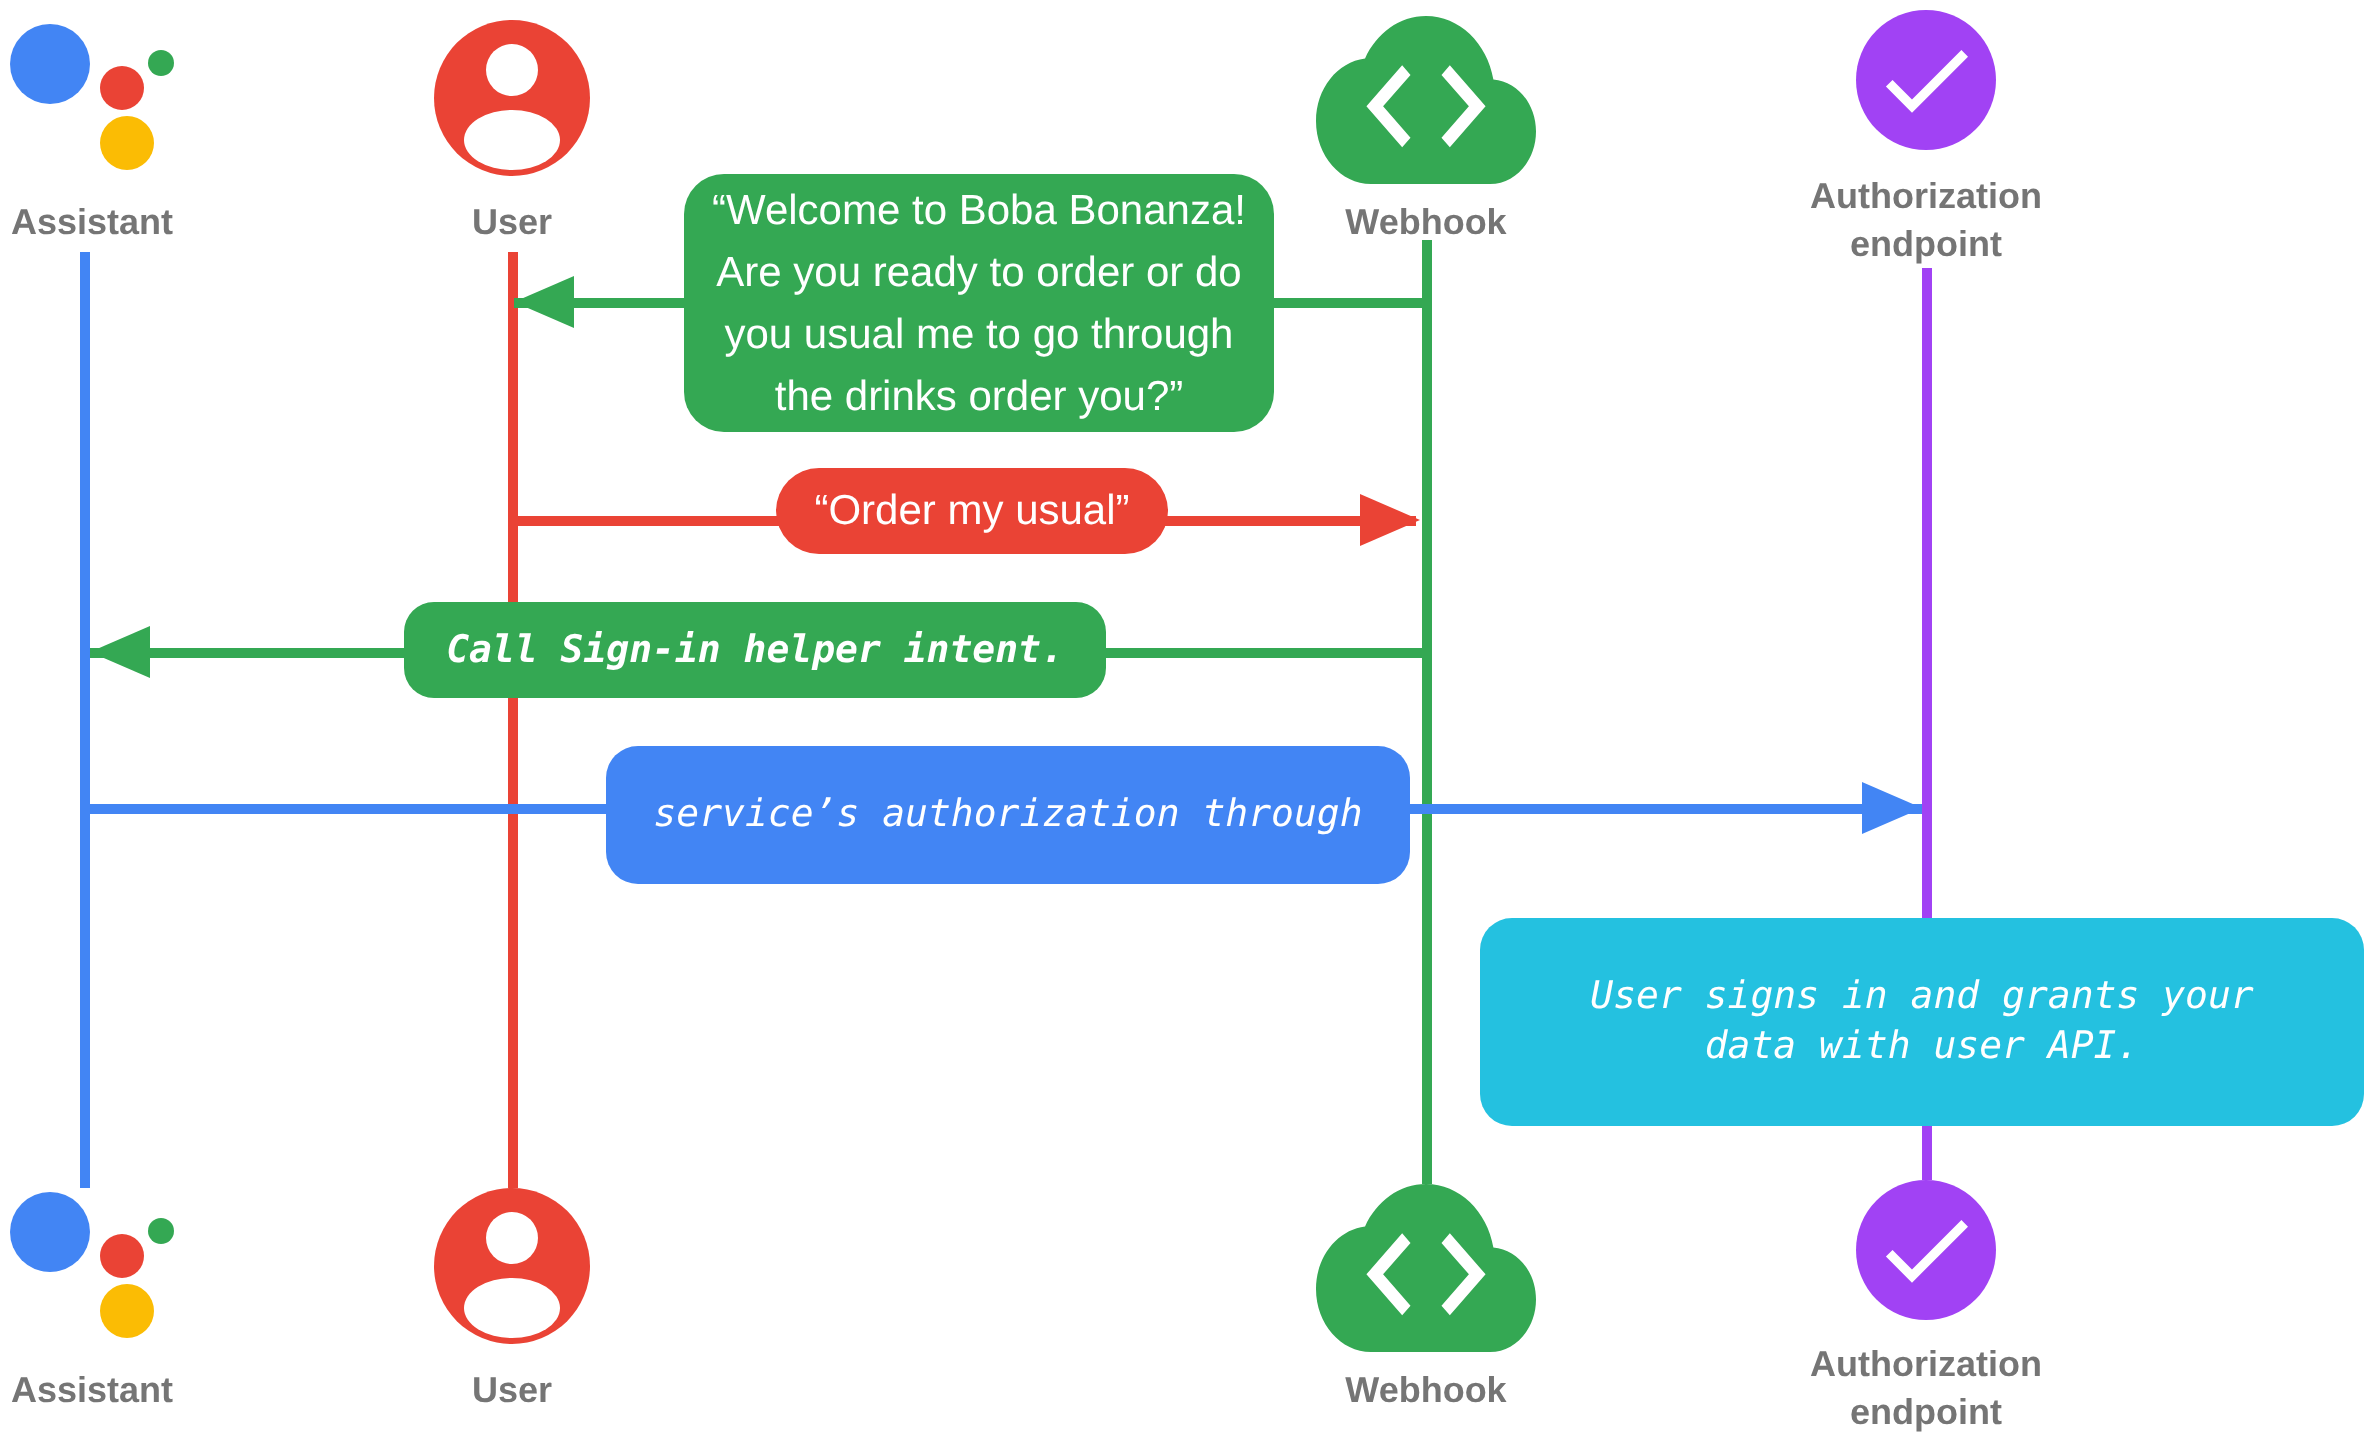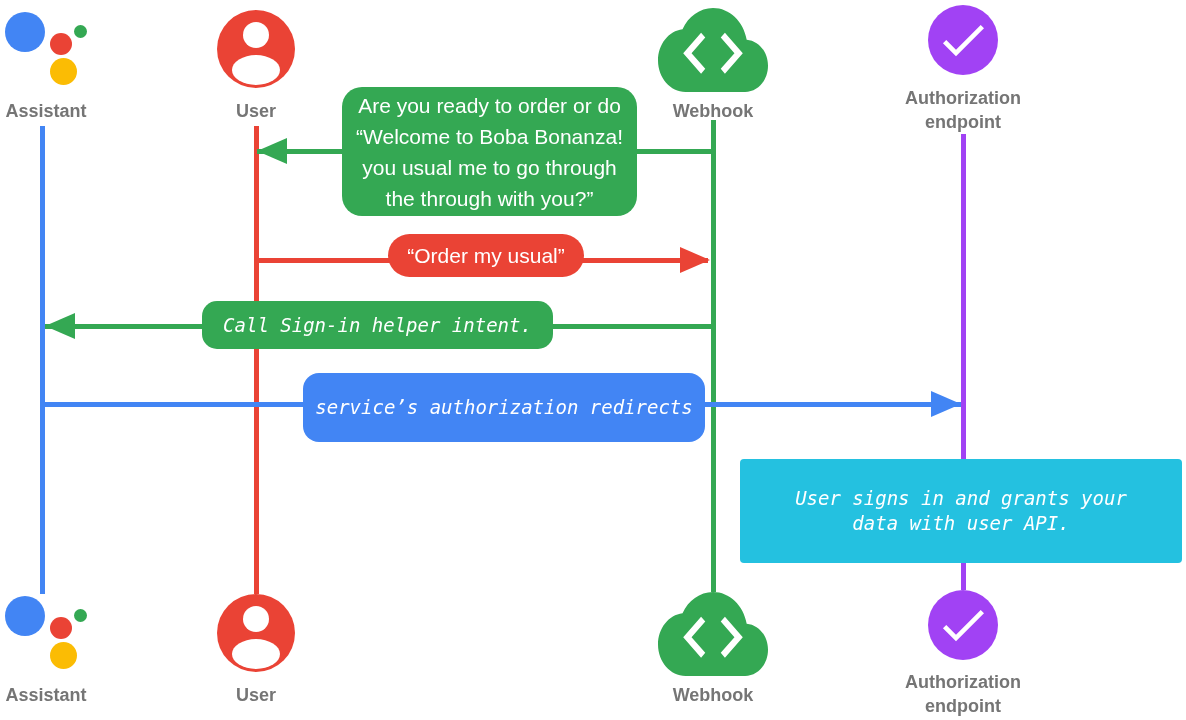--- a/index.html
+++ b/index.html
@@ -30,23 +30,23 @@
   .ah-redirect { left:931px; top:391px; border-left-color:#4285F4; }
   
   .bubble {
     position:absolute; color:#ffffff; display:flex; flex-direction:column;
     justify-content:center; align-items:center; text-align:center;
   }
   .bubble.sans { font-size:21px; line-height:31px; }
   .bubble.mono { font-family:"DejaVu Sans Mono","Liberation Mono",monospace; font-style:italic; font-size:19px; }
   .b-welcome  { left:342px; top:87px;  width:295px; height:129px; border-radius:20px; background:#34A853; }
   .b-order    { left:388px; top:234px; width:196px; height:43px;  border-radius:23px; background:#EA4335; }
-  .b-signin   { left:202px; top:301px; width:351px; height:48px;  border-radius:15px; background:#34A853; }
+  .b-signin   { left:202px; top:301px; width:351px; height:48px;  border-radius:15px; background:#34A853;font-weight:bold; }
   .b-redirect { left:303px; top:373px; width:402px; height:69px;  border-radius:16px; background:#4285F4; line-height:27px; }
-  .b-grant    { left:740px; top:459px; width:442px; height:104px; border-radius:4px; background:#24C1E0; line-height:25px; }
+  .b-grant    { left:740px; top:459px; width:442px; height:104px; border-radius:16px; background:#24C1E0; line-height:25px; }
   
   .actor-label {
     position:absolute; color:#757575; font-weight:bold; font-size:18px;
     line-height:24px; text-align:center;
   }
   .lab-assistant-top { left:0;     top:99px;  width:92px;  }
   .lab-user-top      { left:216px; top:99px;  width:80px;  }
   .lab-webhook-top   { left:663px; top:99px;  width:100px; }
   .lab-auth-top      { left:888px; top:86px;  width:150px; }
   .lab-assistant-bot { left:0;     top:683px; width:92px;  }
@@ -99,36 +99,36 @@
   <div class="h-line al-order"></div>
   <div class="ah ah-right ah-order"></div>
 
   <div class="h-line al-signin"></div>
   <div class="ah ah-left ah-signin"></div>
 
   <div class="h-line al-redirect"></div>
   <div class="ah ah-right ah-redirect"></div>
 
   <div class="bubble sans b-welcome">
+    <div>“Welcome to Boba Bonanza!</div>
     <div>Are you ready to order or do</div>
-    <div>“Welcome to Boba Bonanza!</div>
     <div>you usual me to go through</div>
-    <div>the through with you?”</div>
+    <div>the drinks order you?”</div>
   </div>
 
   <div class="bubble sans b-order">
     <div>“Order my usual”</div>
   </div>
 
   <div class="bubble mono b-signin">
     <div>Call Sign-in helper intent.</div>
   </div>
 
   <div class="bubble mono b-redirect">
-    <div>service’s authorization redirects</div>
+    <div>service’s authorization through</div>
   </div>
 
   <div class="bubble mono b-grant">
     <div>User signs in and grants your</div>
     <div>data with user API.</div>
   </div>
 
   <div class="assistant-icon ai-top">
     <div class="c ga-blue"></div>
     <div class="c ga-red"></div>

